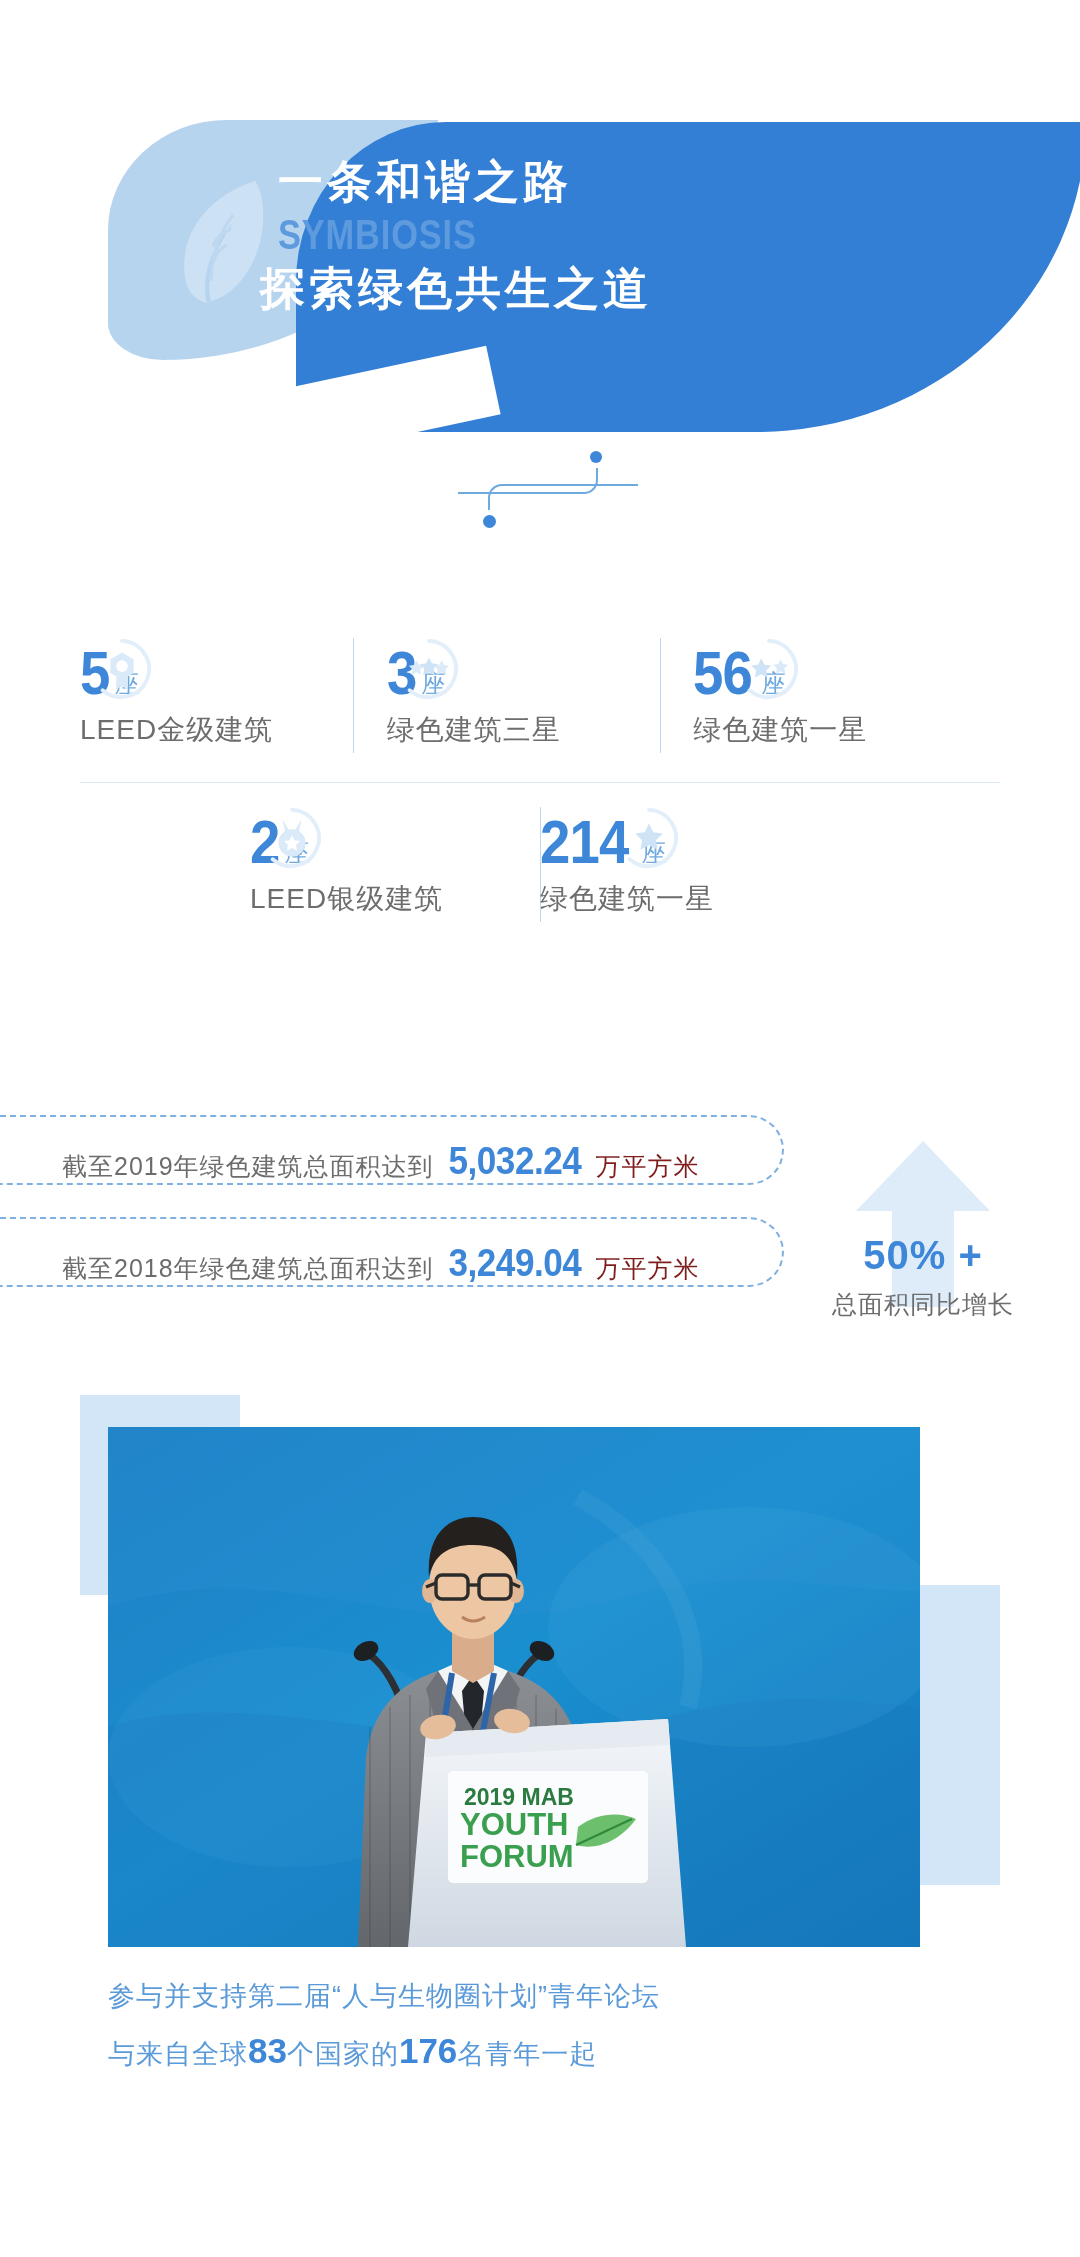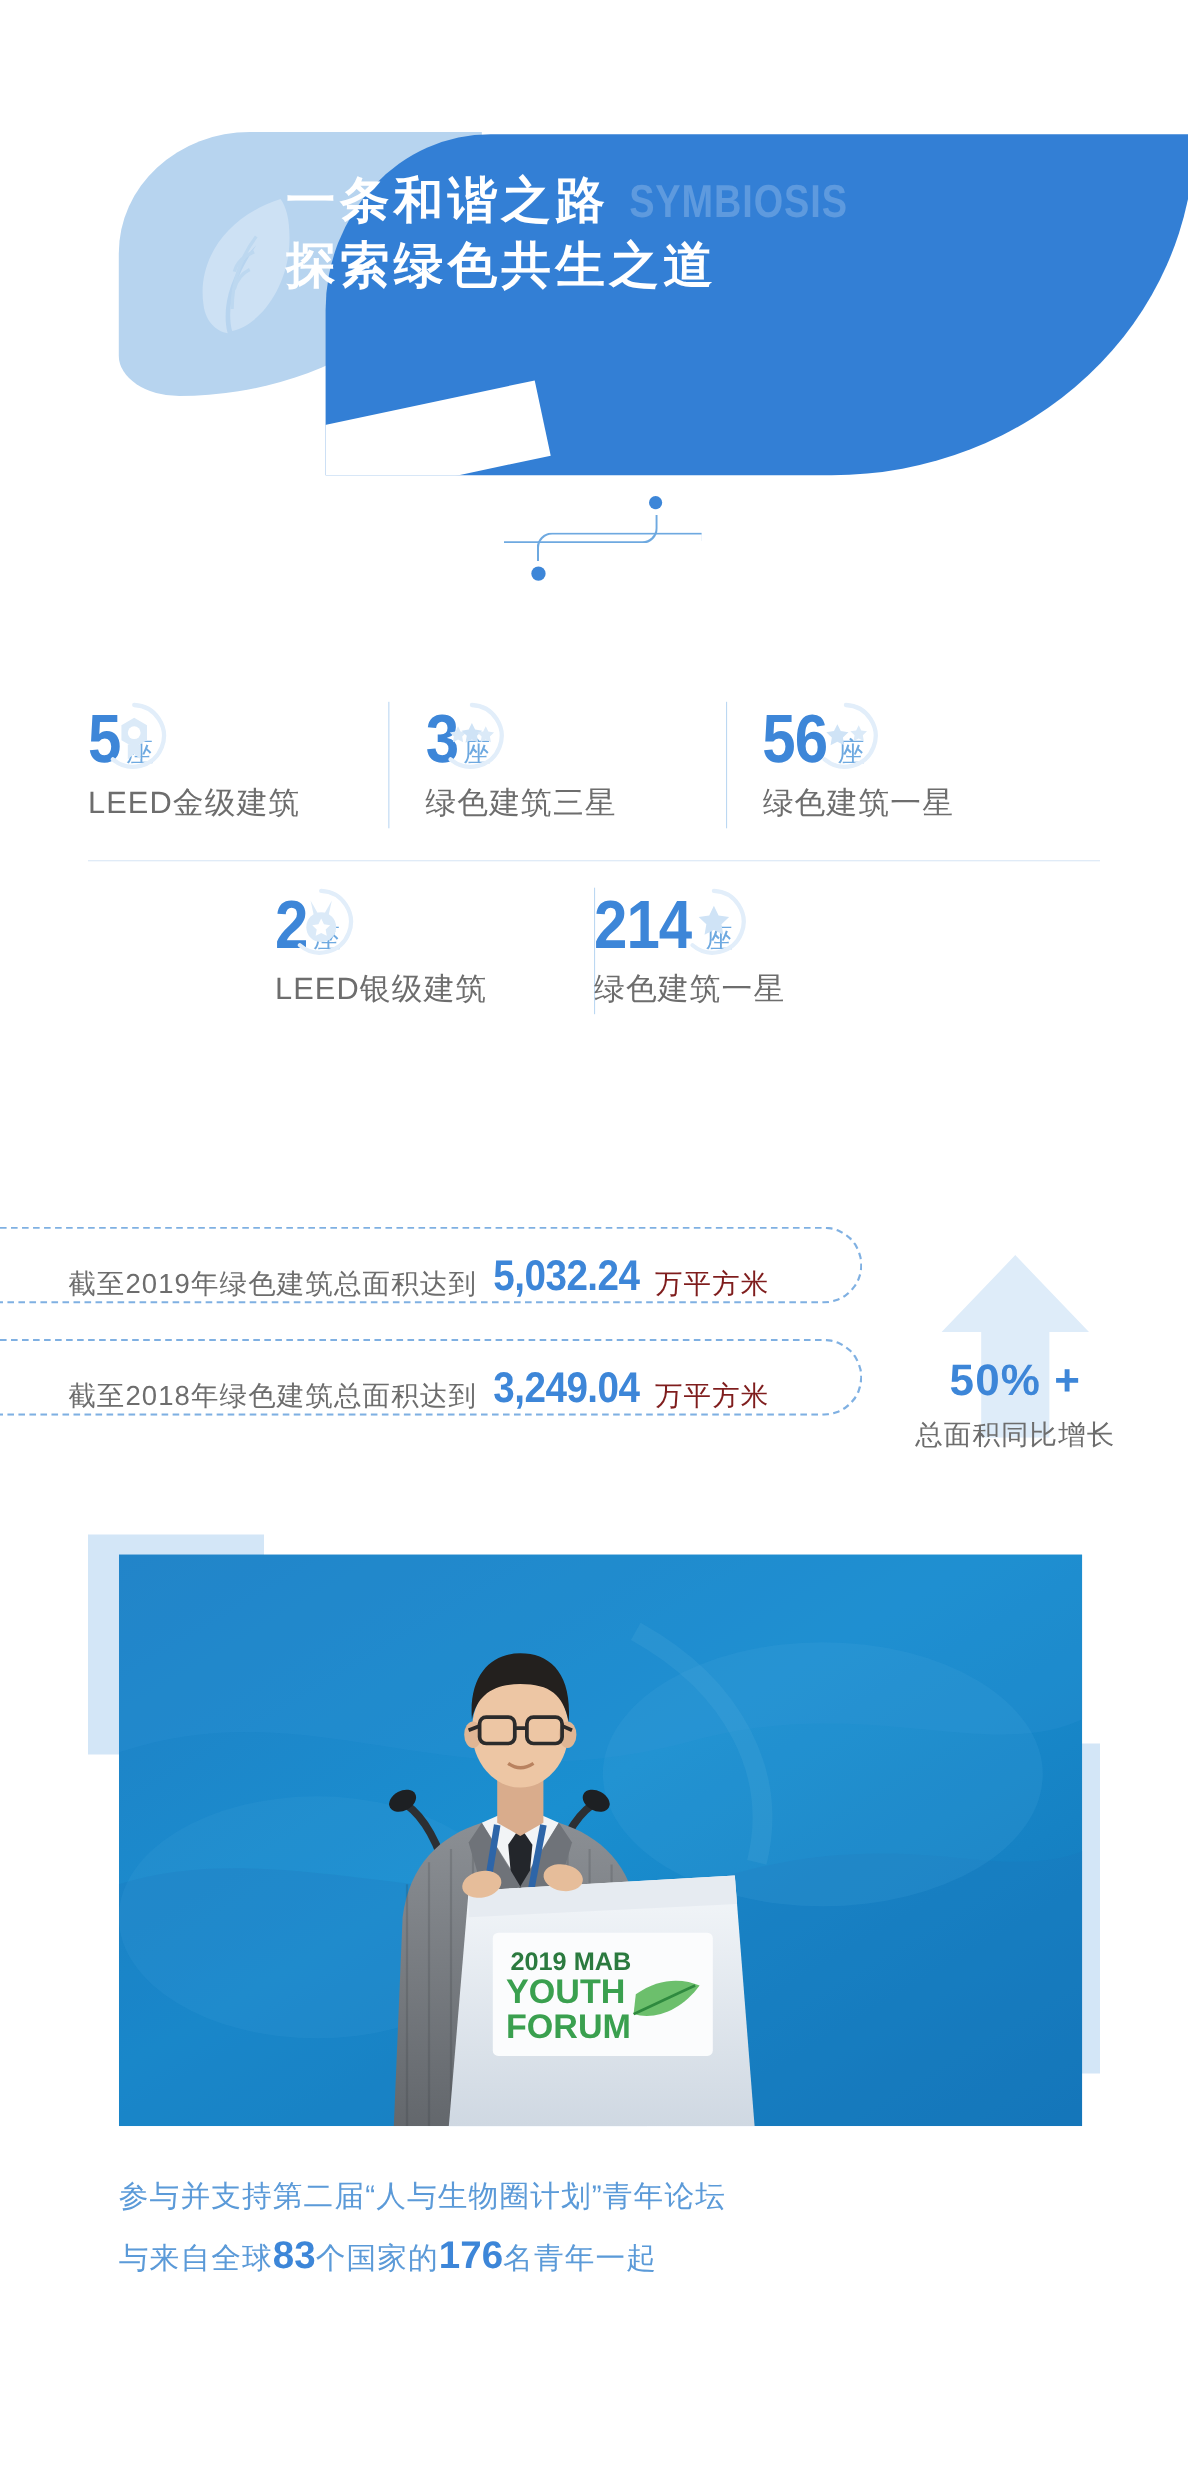--- a/index.html
+++ b/index.html
@@ -39,21 +39,21 @@
     position:absolute; left:-40px; bottom:-8px;
     width:240px; height:70px;
     background:#ffffff;
     transform:rotate(-12deg);
     border-radius:0;
   }
   .hdr-text {
     position:absolute; left:260px; top:152px;
     z-index:5;
   }
-  .hdr-line1 { display:flex; align-items:baseline; white-space:nowrap; }
+  .hdr-line1 { display:flex; align-items:baseline; white-space:nowrap;flex-direction:column; }
   .hdr-cn {
     font-size:45px; font-weight:bold; color:#ffffff;
     letter-spacing:4px; line-height:1.32;
   }
   .hdr-en {
     font-size:42px; font-weight:bold;
     color:#5e9ade; letter-spacing:1px;
     margin-left:18px;
     font-family:"Liberation Sans Narrow","Liberation Sans",sans-serif;
     transform:scaleX(0.82); transform-origin:left center;
@@ -181,22 +181,22 @@
     position:absolute; left:80px; top:0px;
     width:160px; height:200px;
     background:#d3e6f7;
   }
   .photo-frame-br {
     position:absolute; left:860px; top:190px;
     width:140px; height:300px;
     background:#d3e6f7;
   }
   .photo {
-    position:absolute; left:108px; top:18px;
-    width:876px; height:520px;
+    position:absolute; left:108px; top:32px;
+    width:812px; height:520px;
     overflow:hidden;
     text-decoration:underline;
   }
   .caption {
     position:absolute; left:108px; top:578px;
     width:876px;
   }
   .cap-line {
     font-size:27px; color:#5b9ad8; line-height:1.75;
     letter-spacing:1px; white-space:nowrap;

